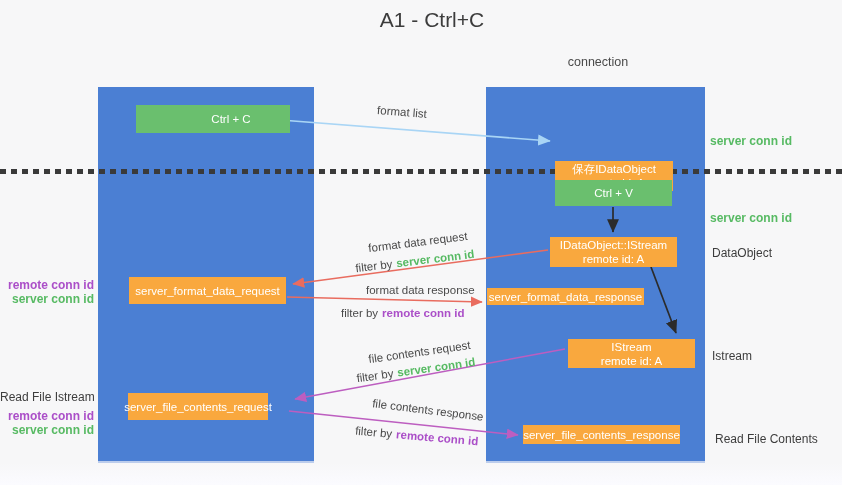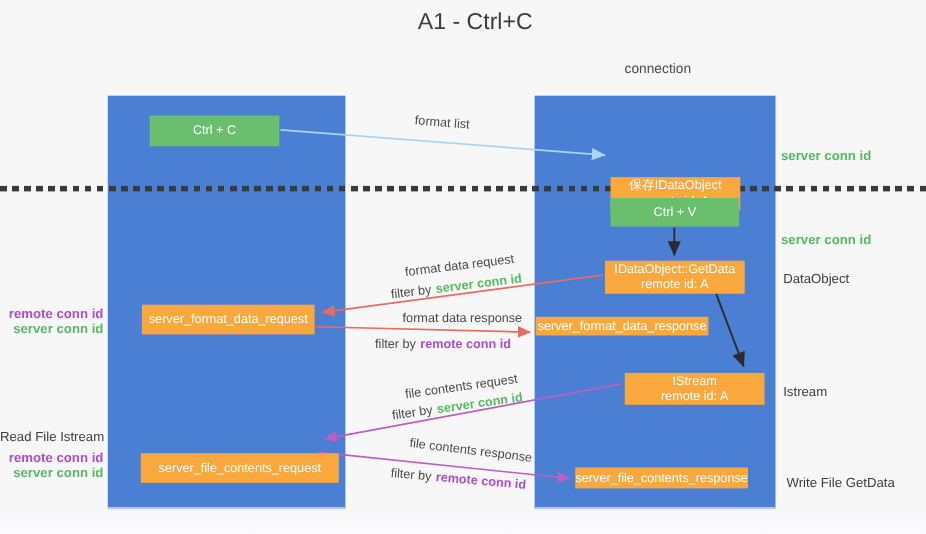--- a/index.html
+++ b/index.html
@@ -74,52 +74,52 @@
     </defs>
     <line x1="255" y1="118" x2="550" y2="141" stroke="#a9d5f5" stroke-width="1.6" marker-end="url(#m-blue)"></line>
     <line x1="613" y1="207" x2="613" y2="232" stroke="#2b2b2b" stroke-width="1.7" marker-end="url(#m-black)"></line>
     <line x1="651" y1="267" x2="676" y2="333" stroke="#2b2b2b" stroke-width="1.7" marker-end="url(#m-black)"></line>
     <line x1="548" y1="250" x2="293" y2="284" stroke="#e96c5f" stroke-width="1.5" marker-end="url(#m-red)"></line>
     <line x1="287" y1="297" x2="482" y2="302" stroke="#e96c5f" stroke-width="1.5" marker-end="url(#m-red)"></line>
     <line x1="565" y1="349" x2="295" y2="399" stroke="#bd5ec0" stroke-width="1.5" marker-end="url(#m-mag)"></line>
     <line x1="289" y1="411" x2="518" y2="435" stroke="#bd5ec0" stroke-width="1.5" marker-end="url(#m-mag)"></line>
   </svg>
 
-  <div class="box green" style="left:136px;top:105px;width:118px;height:28px;">
+  <div class="box green" style="left:136px;top:105px;width:118px;height:28px;padding-left:36px;">
     <div>Ctrl + C</div>
   </div>
 
   <div class="box orange" style="left:555px;top:127px;width:118px;height:30px;margin-top:34px;">
     <div>保存IDataObject</div>
     <div>remote id: A</div>
   </div>
 
   <div class="box green" style="left:555px;top:180px;width:117px;height:26px;">
     <div>Ctrl + V</div>
   </div>
 
   <div class="box orange" style="left:550px;top:237px;width:127px;height:30px;">
-    <div>IDataObject::GetData</div>
+    <div>IDataObject::IStream</div>
     <div>remote id: A</div>
   </div>
 
   <div class="box orange" style="left:129px;top:277px;width:157px;height:27px;align-items:center;">
     <div>server_format_data_request</div>
   </div>
 
   <div class="box orange" style="left:487px;top:288px;width:157px;height:17px;">
     <div>server_format_data_response</div>
   </div>
 
   <div class="box orange" style="left:568px;top:339px;width:127px;height:29px;">
     <div>IStream</div>
     <div>remote id: A</div>
   </div>
 
-  <div class="box orange" style="left:128px;top:393px;width:180px;height:27px;margin-top:19px;">
+  <div class="box orange" style="left:128px;top:393px;width:140px;height:27px;">
     <div>server_file_contents_request</div>
   </div>
 
   <div class="box orange" style="left:523px;top:425px;width:157px;height:19px;">
     <div>server_file_contents_response</div>
   </div>
 
   <div class="lbl" style="left:352px;top:106px;width:100px;text-align:center;transform:rotate(4.5deg);">format list</div>
 
   <div class="lbl" style="left:368px;top:236px;transform:rotate(-7deg);">format data request</div>
@@ -150,15 +150,15 @@
   <div class="lbl dark-t right-align" style="left:0px;top:390px;width:94px;font-size:12px;">Read File Istream</div>
   <div class="lbl bold right-align" style="left:0px;top:409px;width:94px;">
     <div class="purple-t">remote conn id</div>
     <div class="green-t">server conn id</div>
   </div>
 
   <div class="lbl bold green-t" style="left:710px;top:134px;">server conn id</div>
   <div class="lbl bold green-t" style="left:710px;top:211px;">server conn id</div>
   <div class="lbl dark-t" style="left:712px;top:246px;font-size:12px;">DataObject</div>
   <div class="lbl dark-t" style="left:712px;top:349px;font-size:12px;">Istream</div>
-  <div class="lbl dark-t" style="left:715px;top:432px;font-size:12px;">Write File GetData</div>
+  <div class="lbl dark-t" style="left:715px;top:432px;font-size:12px;">Read File Contents</div>
 
 </div>
 
 </body></html>

